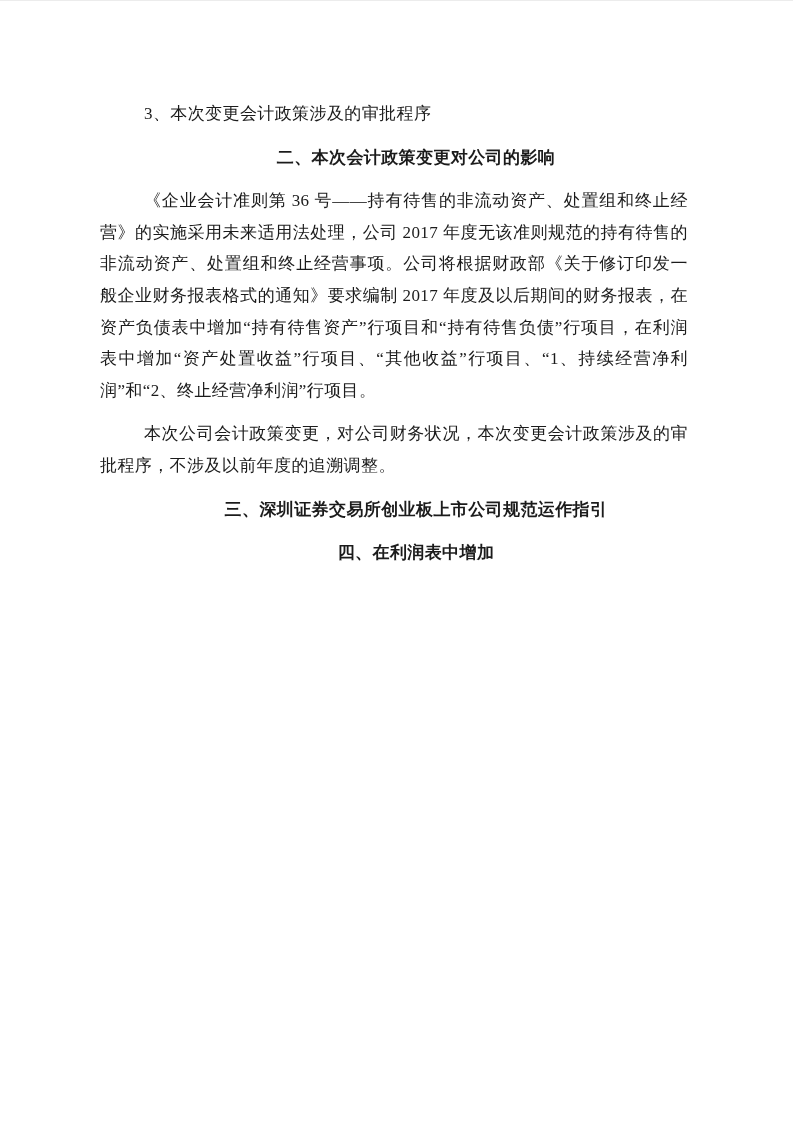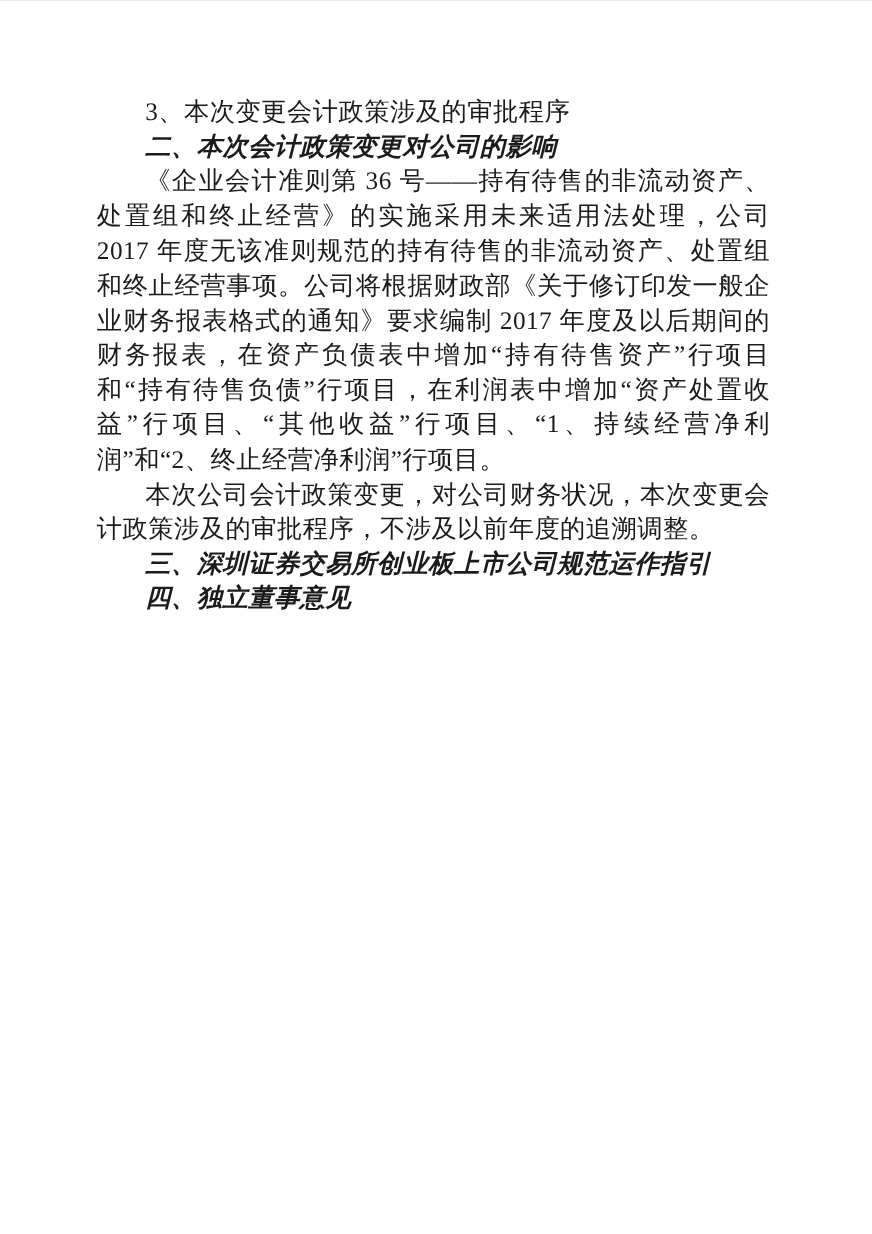--- a/index.html
+++ b/index.html
@@ -16,39 +16,38 @@
     border-top: 1px solid #ececec;
     padding: 85px 93px 40px 88px;
     overflow: hidden;
     font-family: "Liberation Serif", "DejaVu Serif", serif;
     color: #1b1b1b;
   }
   .doc-body {
     width: 612px;
   }
   .para {
-    margin: 0;
-    font-size: 23px;
+    margin: 12px;
+    font-size: 17px;
     line-height: 31.6px;
     letter-spacing: 0.4px;
     text-align: justify;
     text-indent: 44px;
     font-weight: normal;
   }
   .heading {
     font-weight: bold;
-    text-align: left;
-    font-style: italic;
+    text-align: center;
   }
 </style>
 </head>
 <body>
 
 <div class="page">
   <div class="doc-body">
     <p class="para">3、本次变更会计政策涉及的审批程序</p>
     <p class="para heading">二、本次会计政策变更对公司的影响</p>
     <p class="para">《企业会计准则第 36 号——持有待售的非流动资产、处置组和终止经营》的实施采用未来适用法处理，公司 2017 年度无该准则规范的持有待售的非流动资产、处置组和终止经营事项。公司将根据财政部《关于修订印发一般企业财务报表格式的通知》要求编制 2017 年度及以后期间的财务报表，在资产负债表中增加“持有待售资产”行项目和“持有待售负债”行项目，在利润表中增加“资产处置收益”行项目、“其他收益”行项目、“1、持续经营净利润”和“2、终止经营净利润”行项目。</p>
     <p class="para">本次公司会计政策变更，对公司财务状况，本次变更会计政策涉及的审批程序，不涉及以前年度的追溯调整。</p>
     <p class="para heading">三、深圳证券交易所创业板上市公司规范运作指引</p>
-    <p class="para heading">四、独立董事意见</p>
+    <p class="para heading">四、在利润表中增加</p>
   </div>
 </div>
 
 </body></html>

